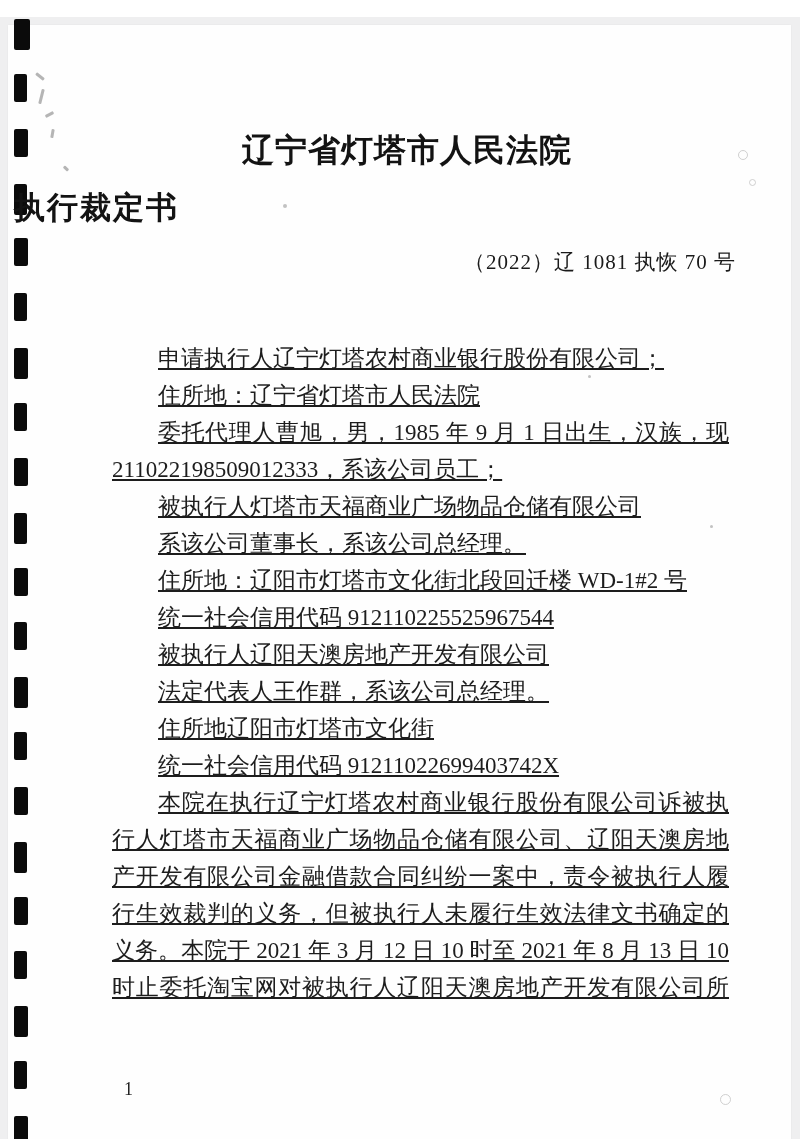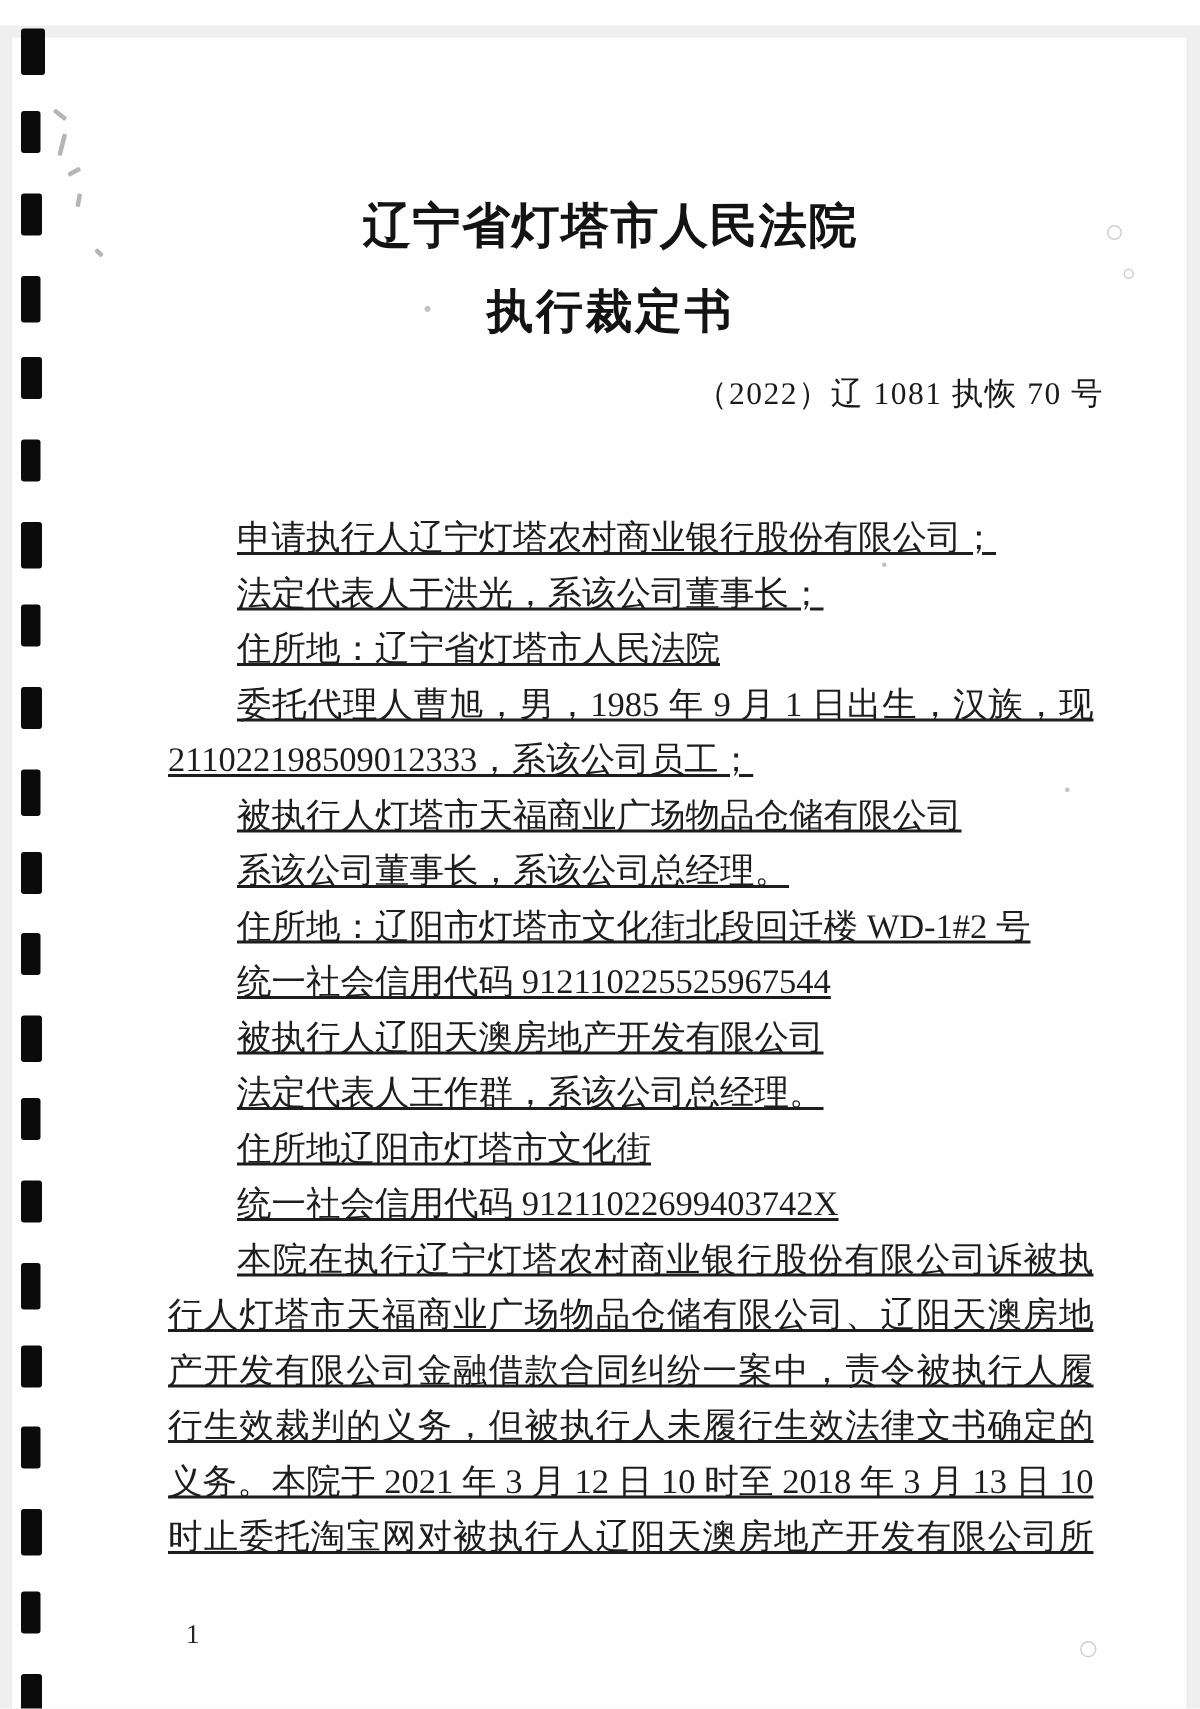--- a/index.html
+++ b/index.html
@@ -12,21 +12,21 @@
     position:absolute;left:8px;top:8px;width:783px;height:1120px;background:#fefefe;
     box-shadow:0 0 2px rgba(0,0,0,.05);
   }
   .binding{position:absolute;left:0;top:0;width:60px;height:1139px;}
   .mark{position:absolute;left:14px;background:#0b0b0b;border-radius:2px;}
   .title{
     position:absolute;top:112px;left:0;width:800px;text-align:center;
     font-size:32px;font-weight:700;color:#131313;letter-spacing:1px;text-indent:14px;
   }
   .subtitle{
-    position:absolute;top:170px;left:0;width:800px;text-align:center;
+    position:absolute;top:170px;left:0;width:800px;
     font-size:31px;font-weight:700;color:#131313;letter-spacing:2px;text-indent:14px;
   }
   .caseno{
     position:absolute;top:231px;right:64px;font-size:21px;color:#1a1a1a;letter-spacing:1px;
   }
   .docbody{
     position:absolute;left:112px;top:323px;width:617px;
     font-size:23px;line-height:37px;color:#1d1d1d;
   }
   .bline{min-height:37px;text-decoration:underline;}
@@ -79,34 +79,33 @@
   <div class="artifact ring" style="left:749px;top:162px;width:5px;height:5px;"></div>
   <div class="artifact ring" style="left:720px;top:1077px;width:9px;height:9px;"></div>
   <div class="artifact speck" style="left:710px;top:508px;width:3px;height:3px;"></div>
 
   <div class="title">辽宁省灯塔市人民法院</div>
   <div class="subtitle">执行裁定书</div>
   <div class="caseno">（2022）辽 1081 执恢 70 号</div>
 
   <div class="docbody">
       <div class="bline indent">申请执行人辽宁灯塔农村商业银行股份有限公司；</div>
-      <div class="bline indent">法定代表人于洪光，系该公司董事长；</div>
       <div class="bline indent">住所地：辽宁省灯塔市人民法院</div>
       <div class="bline indent spread">委托代理人曹旭，男，1985 年 9 月 1 日出生，汉族，现</div>
       <div class="bline">211022198509012333，系该公司员工；</div>
       <div class="bline indent">被执行人灯塔市天福商业广场物品仓储有限公司</div>
       <div class="bline indent">系该公司董事长，系该公司总经理。</div>
       <div class="bline indent">住所地：辽阳市灯塔市文化街北段回迁楼 WD-1#2 号</div>
       <div class="bline indent">统一社会信用代码 912110225525967544</div>
       <div class="bline indent">被执行人辽阳天澳房地产开发有限公司</div>
       <div class="bline indent">法定代表人王作群，系该公司总经理。</div>
       <div class="bline indent">住所地辽阳市灯塔市文化街</div>
       <div class="bline indent">统一社会信用代码 91211022699403742X</div>
       <div class="bline indent spread">本院在执行辽宁灯塔农村商业银行股份有限公司诉被执</div>
       <div class="bline spread">行人灯塔市天福商业广场物品仓储有限公司、辽阳天澳房地</div>
       <div class="bline spread">产开发有限公司金融借款合同纠纷一案中，责令被执行人履</div>
       <div class="bline spread">行生效裁判的义务，但被执行人未履行生效法律文书确定的</div>
-      <div class="bline spread">义务。本院于 2021 年 3 月 12 日 10 时至 2018 年 3 月 13 日 10</div>
+      <div class="bline spread">义务。本院于 2021 年 3 月 12 日 10 时至 2021 年 8 月 13 日 10</div>
       <div class="bline spread">时止委托淘宝网对被执行人辽阳天澳房地产开发有限公司所</div>
     </div>
 
   <div class="pageno">1</div>
 </div>
 
 </body></html>

